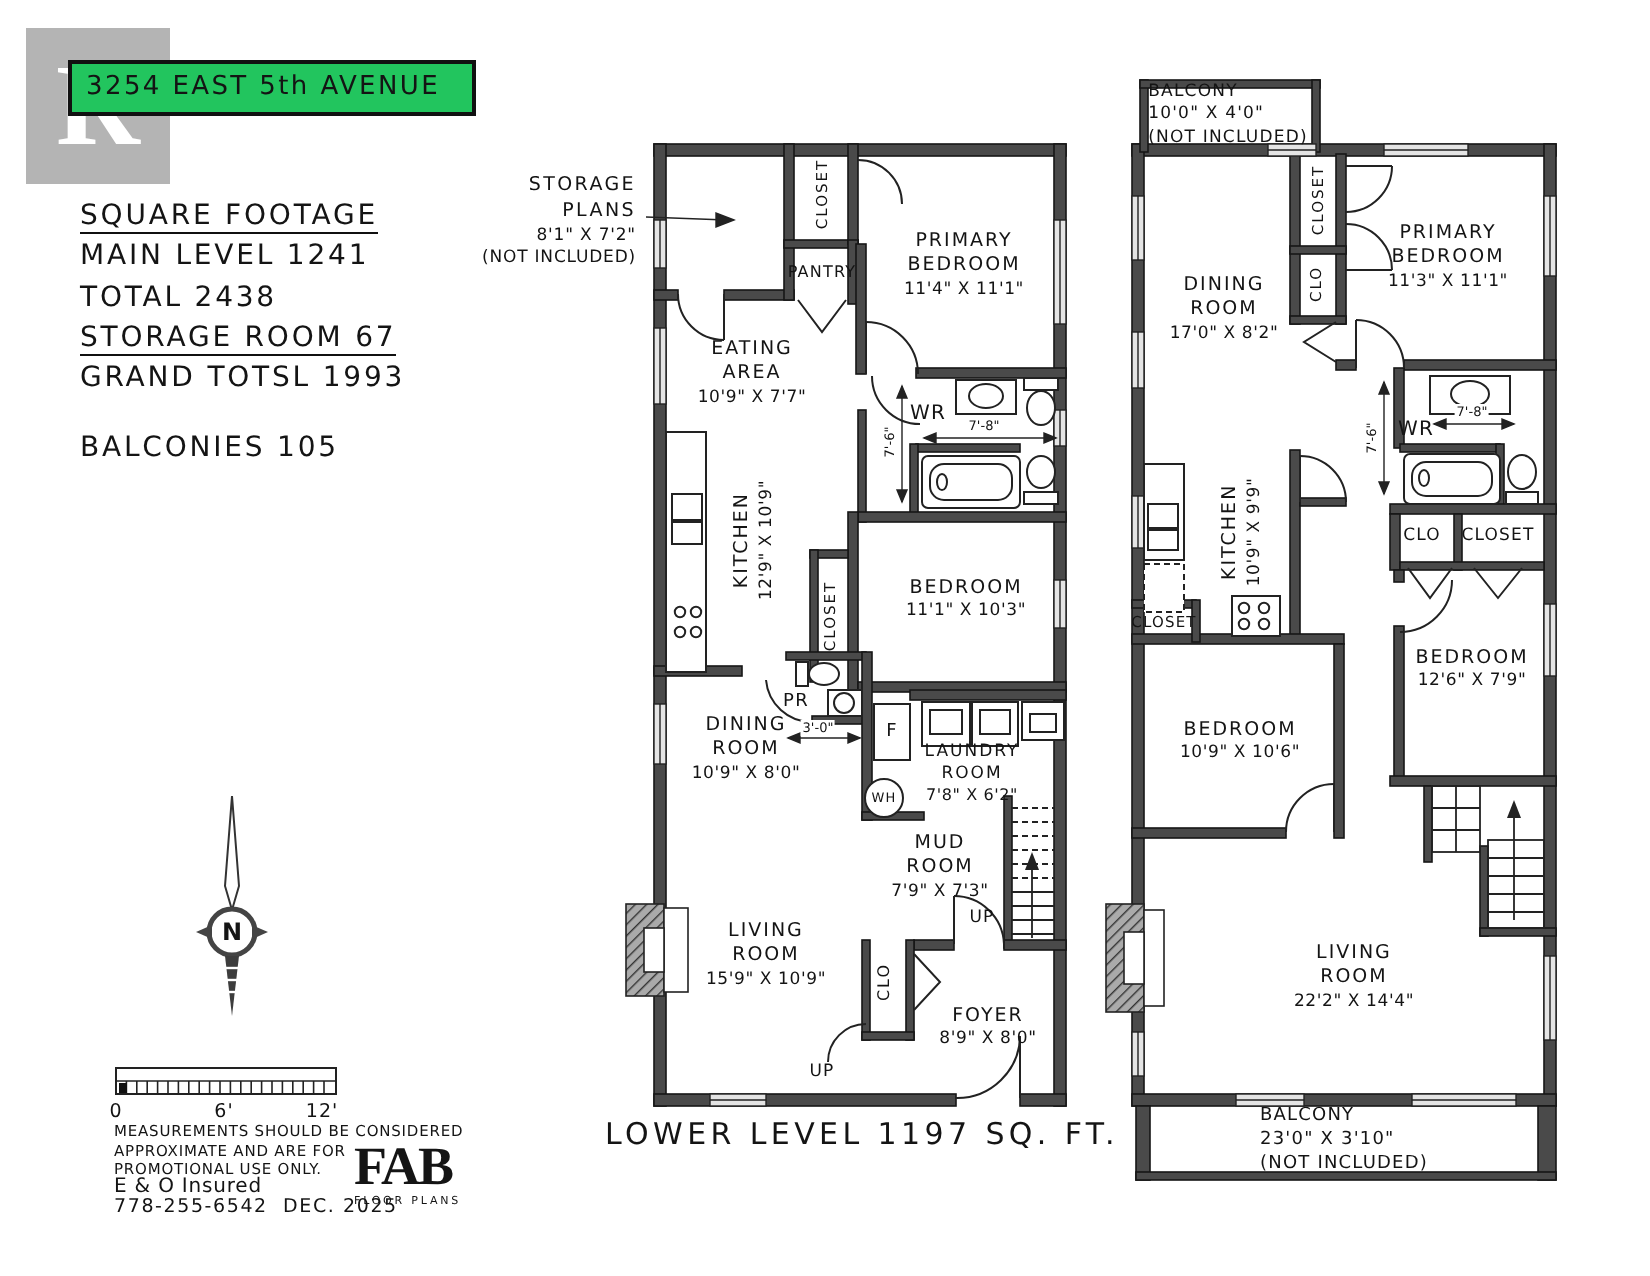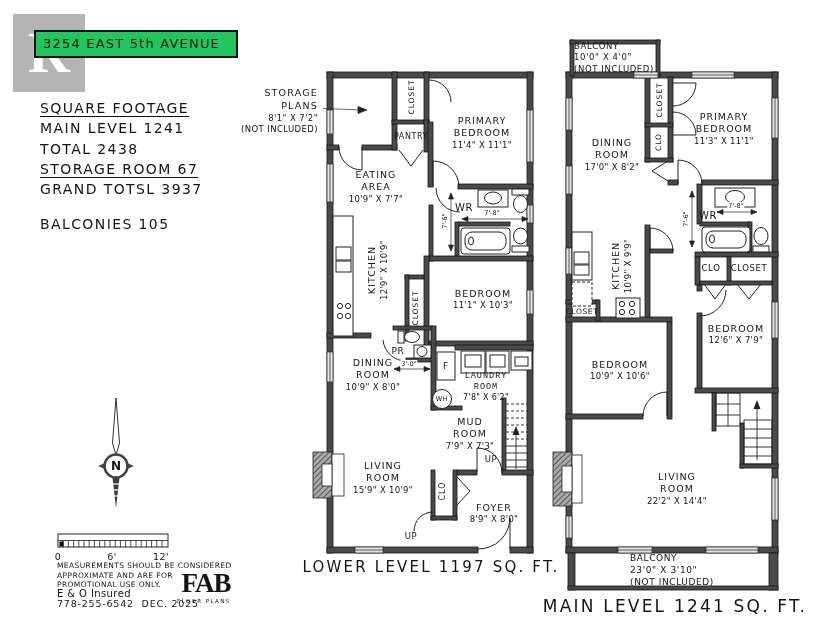--- a/index.html
+++ b/index.html
@@ -18,21 +18,21 @@
         padding:2px 7px;font-size:13px;letter-spacing:1.2px;line-height:1.55;}
   
   .stats{position:absolute;left:40px;top:98px;font-size:14px;letter-spacing:1.4px;line-height:1.45;}
   .stats .ul{border-bottom:1.5px solid #101010;padding-bottom:0px;}
   .stats .balc{margin-top:15px;}
   
   .room{position:absolute;transform:translate(-50%,-50%);display:flex;flex-direction:column;
         align-items:center;text-align:center;line-height:1.3;}
   .rname{font-size:9.5px;letter-spacing:1px;}
   .rdims{font-size:8.5px;letter-spacing:0.3px;white-space:nowrap;}
-  .room.sm .rname{font-size:8.5px;font-family:Liberation Mono, monospace;}
+  .room.sm .rname{font-size:8.5px;}
   .room.sm .rdims{font-size:8px;}
   .tag{position:absolute;transform:translate(-50%,-50%);font-size:9px;letter-spacing:0.6px;white-space:nowrap;}
   .vlbl{position:absolute;writing-mode:vertical-rl;transform:translate(-50%,-50%) rotate(180deg);
         font-size:7.5px;letter-spacing:1px;white-space:nowrap;}
   .vpair{position:absolute;transform:translate(-50%,-50%);display:flex;flex-direction:row;gap:2px;align-items:center;}
   .vpair span{writing-mode:vertical-rl;transform:rotate(180deg);white-space:nowrap;}
   .vpair .vn{font-size:9.5px;letter-spacing:1px;}
   .vpair .vd{font-size:8.5px;letter-spacing:0.3px;}
   .dimtxt{position:absolute;transform:translate(-50%,-50%);font-size:6.5px;background:#fff;
           padding:0 1px;white-space:nowrap;}
@@ -40,21 +40,21 @@
         font-size:6.5px;background:#fff;white-space:nowrap;}
   .ptitle{position:absolute;transform:translate(-50%,-50%);font-size:15px;letter-spacing:2.2px;white-space:nowrap;}
   .storage{position:absolute;left:318px;top:87px;transform:translateX(-100%);text-align:right;line-height:1.35;}
   .storage .a{font-size:9.5px;letter-spacing:1.2px;}
   .storage .b{font-size:8.5px;letter-spacing:0.4px;}
   .balcony{position:absolute;transform:translate(-50%,-50%);line-height:1.35;}
   .balcony div{font-size:8.5px;letter-spacing:0.6px;white-space:nowrap;}
   .balcony.bb div{font-size:9px;}
   
   .foot{position:absolute;left:57px;font-size:7.5px;letter-spacing:0.4px;white-space:pre;}
-  .fab{position:absolute;left:177px;top:570px;text-align:right;}
+  .fab{position:absolute;left:177px;top:570px;text-align:left;}
   .fab .m{font-family:"Liberation Serif",serif;font-size:27px;font-weight:bold;letter-spacing:-1px;line-height:1;}
   .fab .s{font-size:5.5px;letter-spacing:1.4px;margin-top:1px;}
   .slbl{position:absolute;transform:translate(-50%,-50%);font-size:9.5px;letter-spacing:0.5px;}
   .ncap{position:absolute;transform:translate(-50%,-50%);font-size:12px;font-weight:bold;}
 </style>
 </head>
 <body>
 
 <div class="stage">
 
@@ -64,21 +64,21 @@
 
   <div class="addr">
     <div>3254 EAST 5th AVENUE</div>
   </div>
 
   <div class="stats">
     <div><span class="ul">SQUARE FOOTAGE</span></div>
     <div><span>MAIN LEVEL 1241</span></div>
     <div><span>TOTAL 2438</span></div>
     <div><span class="ul">STORAGE ROOM 67</span></div>
-    <div><span>GRAND TOTSL 3937</span></div>
+    <div><span>GRAND TOTSL 1993</span></div>
     <div class="balc">BALCONIES 105</div>
   </div>
 
   <svg class="abs" style="left:0;top:0" width="825" height="638" viewBox="0 0 825 638">
     <defs>
       <pattern id="hatch" width="4" height="4" patternUnits="userSpaceOnUse" patternTransform="rotate(45)">
         <rect width="4" height="4" fill="#aaa"></rect>
         <line x1="0" y1="0" x2="0" y2="4" stroke="#333" stroke-width="1.4"></line>
       </pattern>
     </defs>
@@ -500,21 +500,20 @@
     <div class="rname" style="width:48px">LIVING ROOM</div>
     <div class="rdims">22'2" X 14'4"</div>
   </div>
 
   <div class="balcony bb" style="left:672px;top:570px">
     <div>BALCONY</div>
     <div>23'0" X 3'10"</div>
     <div>(NOT INCLUDED)</div>
   </div>
 
-  <div class="ptitle" style="left:675px;top:606px;font-size:17px">MAIN LEVEL 1241 SQ. FT.</div>
 
   <div class="ncap" style="left:116px;top:466px">N</div>
   <div class="slbl" style="left:58px;top:556px">0</div>
   <div class="slbl" style="left:112px;top:556px">6'</div>
   <div class="slbl" style="left:161px;top:556px">12'</div>
 
   <div class="foot" style="top:561px">MEASUREMENTS SHOULD BE CONSIDERED</div>
   <div class="foot" style="top:570.5px">APPROXIMATE AND ARE FOR</div>
   <div class="foot" style="top:580px">PROMOTIONAL USE ONLY.</div>
   <div class="foot" style="top:588px;font-size:10px">E &amp; O Insured</div>

